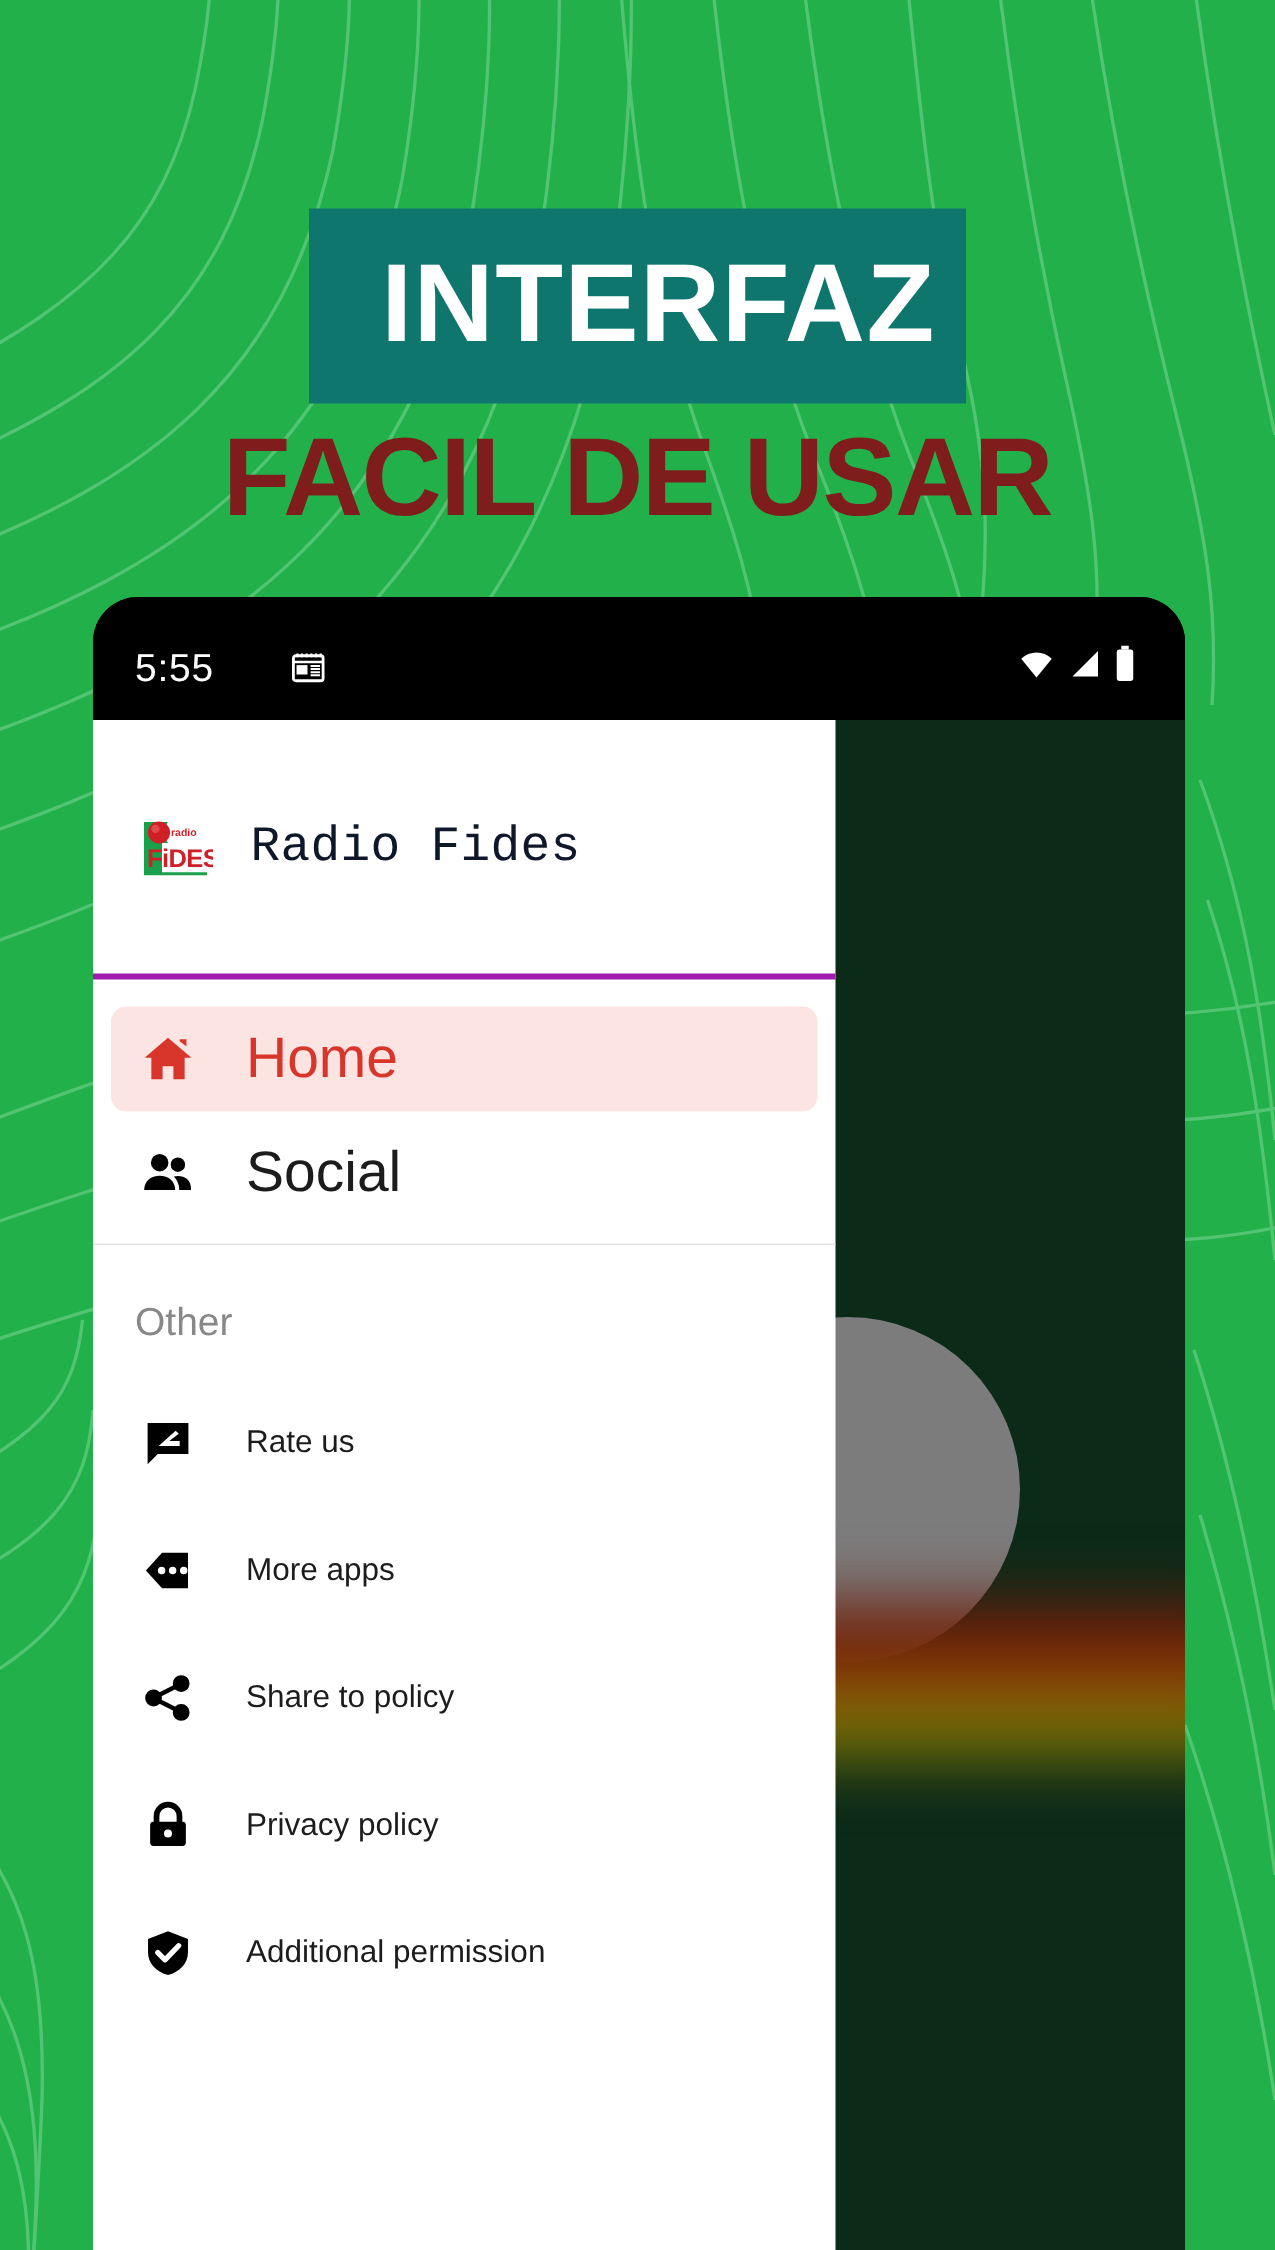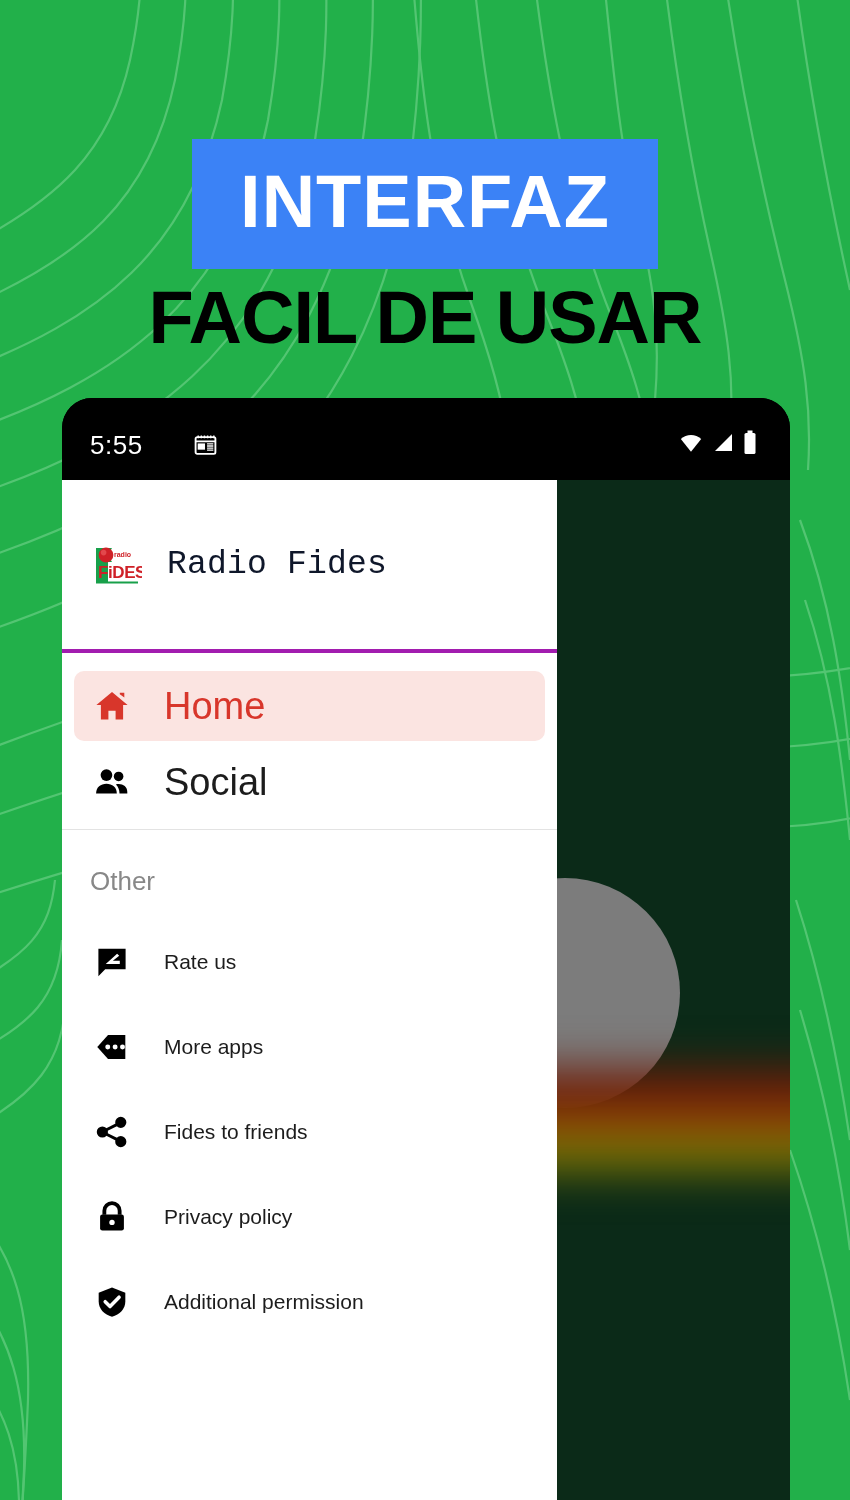--- a/index.html
+++ b/index.html
@@ -17,32 +17,32 @@
   
   #topo { position:absolute; inset:0; width:850px; height:1500px; }
 
   
   #promo {
     position:absolute; left:0; top:139px; width:850px;
     text-align:center;
   }
   #promo-box {
     display:inline-block;
-    background:#3b82f6;
-    padding:26px 48px 30px 48px;
+    background:#0f766e;
+    padding:26px 20px 30px 48px;
     line-height:1;
   }
   #promo-line1 {
     font-size:74px; font-weight:bold; color:#ffffff;
     letter-spacing:1px;
     font-family:"Liberation Sans", sans-serif;
   }
   #promo-line2 {
     margin-top:12px;
-    font-size:74px; font-weight:bold; color:#000000;
+    font-size:74px; font-weight:bold; color:#7f1d1d;
     letter-spacing:-1px;
     line-height:1;
     font-family:"Liberation Sans", sans-serif;
   }
 
   
   #phone {
     position:absolute;
     left:62px; top:398px;
     width:728px; height:1102px;
@@ -310,21 +310,21 @@
         <div class="other-item">
           <span class="ico">
             <svg width="34" height="34" viewBox="0 0 24 24" fill="none" stroke="#000000" stroke-width="2.1">
               <circle cx="18.2" cy="5.2" r="2.9" fill="#000000"></circle>
               <circle cx="5.2" cy="12" r="2.9" fill="#000000"></circle>
               <circle cx="18.2" cy="18.8" r="2.9" fill="#000000"></circle>
               <path d="M7.8 10.6 L15.7 6.6"></path>
               <path d="M7.8 13.4 L15.7 17.4"></path>
             </svg>
           </span>
-          <span class="lbl">Fides to friends</span>
+          <span class="lbl">Share to policy</span>
         </div>
 
         <div class="other-item">
           <span class="ico">
             <svg width="34" height="34" viewBox="0 0 24 24">
               <path d="M6.6 10.4 V7.6 A5.4 5.4 0 0 1 17.4 7.6 V10.4" fill="none" stroke="#000000" stroke-width="2.7"></path>
               <rect x="3.6" y="10.2" width="16.8" height="11.4" rx="1.6" fill="#000000"></rect>
               <circle cx="12" cy="15.8" r="1.9" fill="#ffffff"></circle>
             </svg>
           </span>

